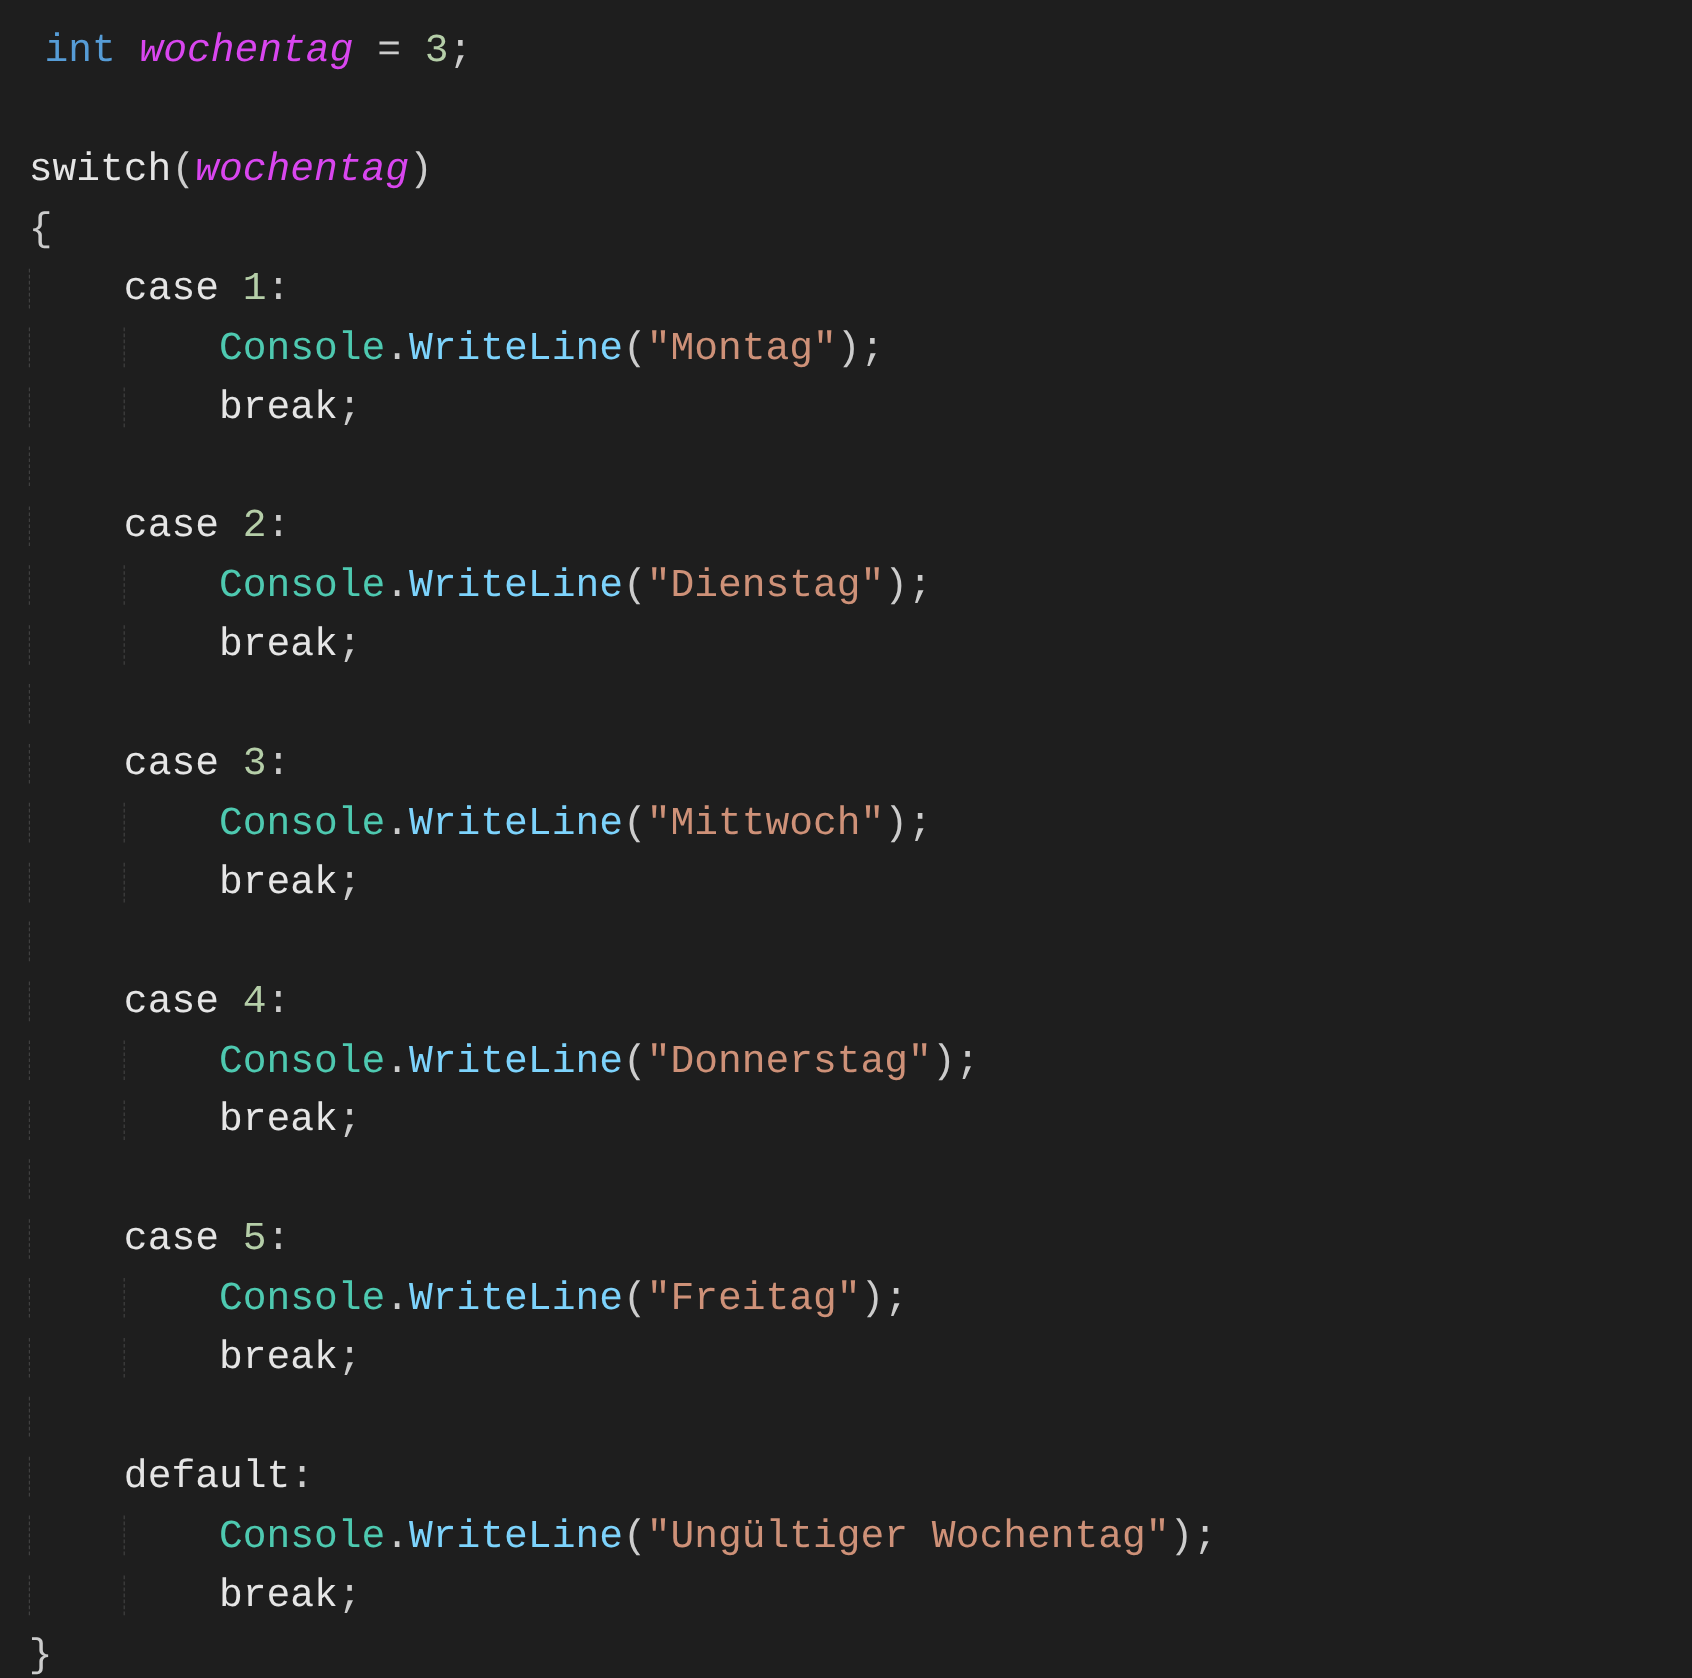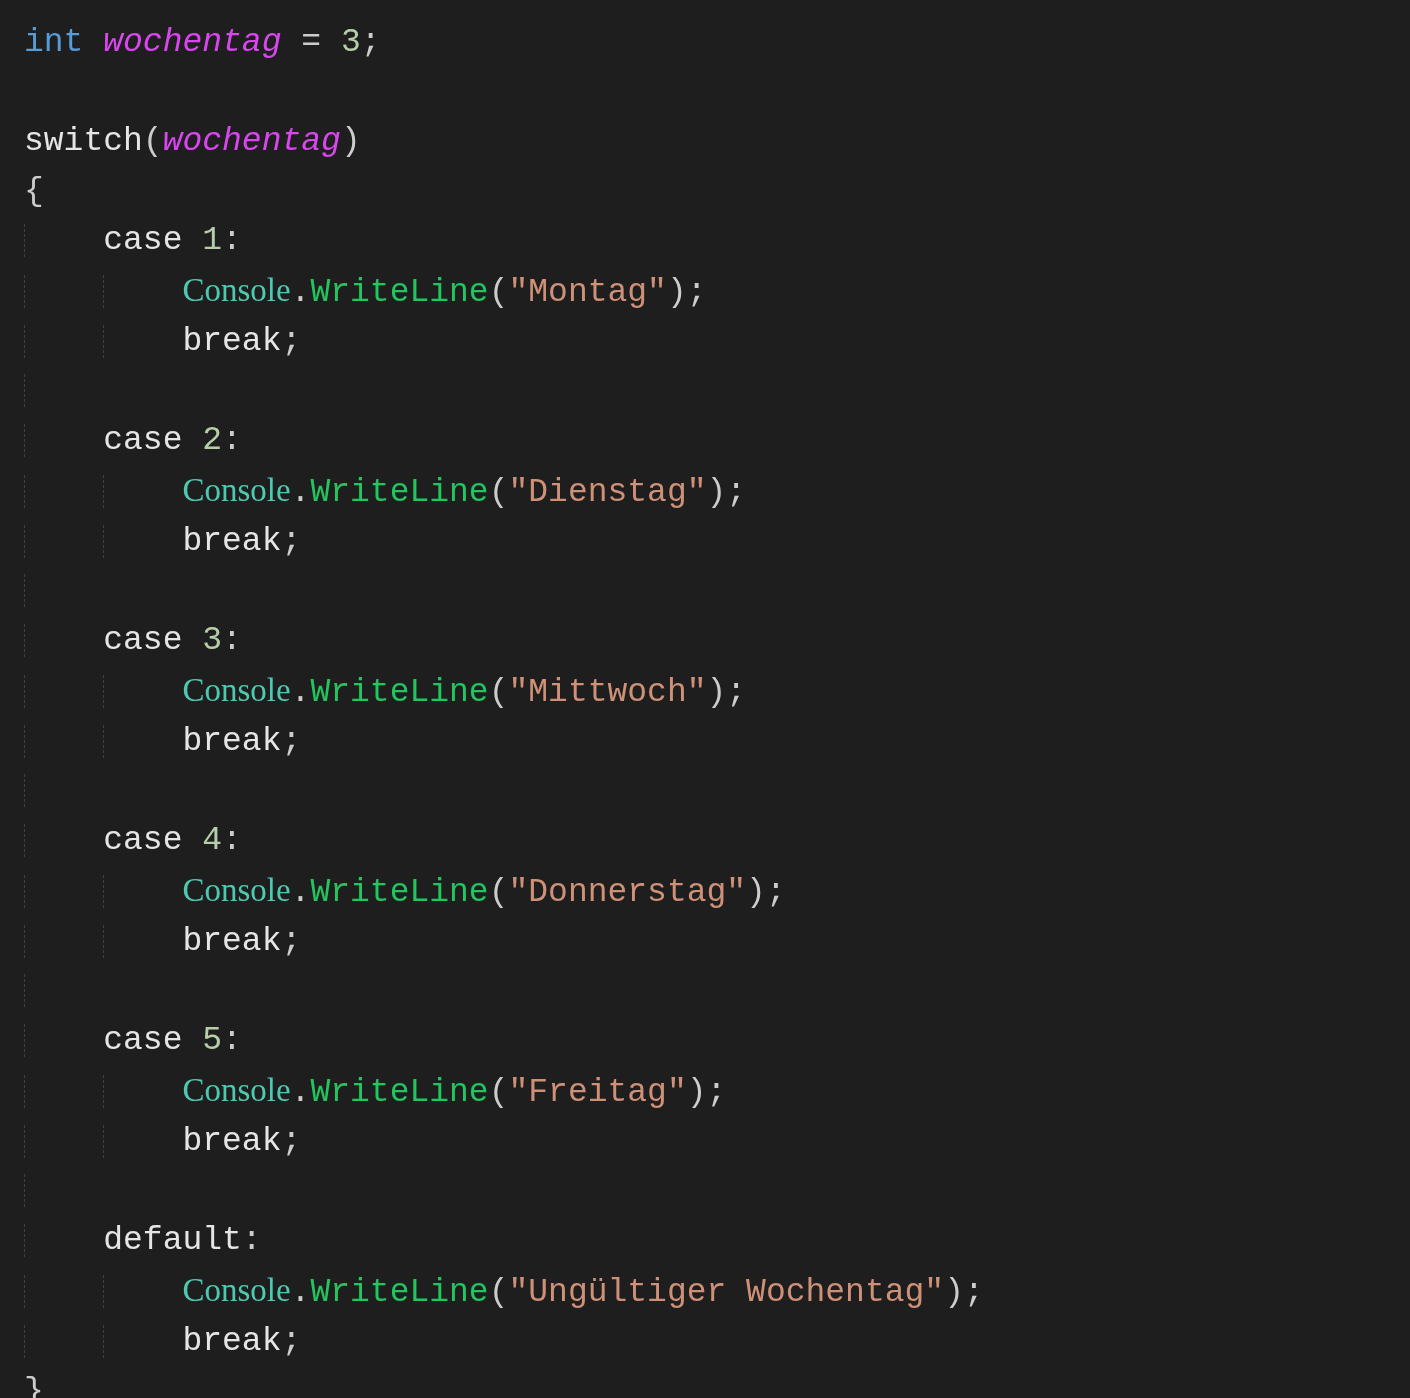--- a/index.html
+++ b/index.html
@@ -12,27 +12,27 @@
   pre.code {
     margin: 0;
     padding: 18px 24px;
     font-family: "SF Mono", "Menlo", "Consolas", "Liberation Mono", monospace;
     font-size: 33px;
     line-height: 1.50;
     color: #cccccc;
     white-space: pre;
     position: relative;
   }
-  .tok-type    { color: #569cd6; }
+  .tok-type    { color: #569cd6; margin-left: 13px; }
   .tok-ident   { color: #d946ef; font-style: italic; }
   .tok-punct   { color: #cccccc; }
   .tok-num     { color: #b5cea8; }
   .tok-keyword { color: #e5e5e5; }
-  .tok-class   { color: #4ec9b0; font-family: Liberation Serif, serif; }
-  .tok-method  { color: #22c55e; text-align: right; }
+  .tok-class   { color: #4ec9b0; }
+  .tok-method  { color: #7dd3fc; text-align: right; }
   .tok-string  { color: #ce9178; }
   .indent-guide {
     border-left: 1px dashed #404040;
     display: inline-block;
     height: 1em;
     vertical-align: middle;
     margin-right: -1px;
   }
   .line { display: block; min-height: 1.50em; }
 </style>

